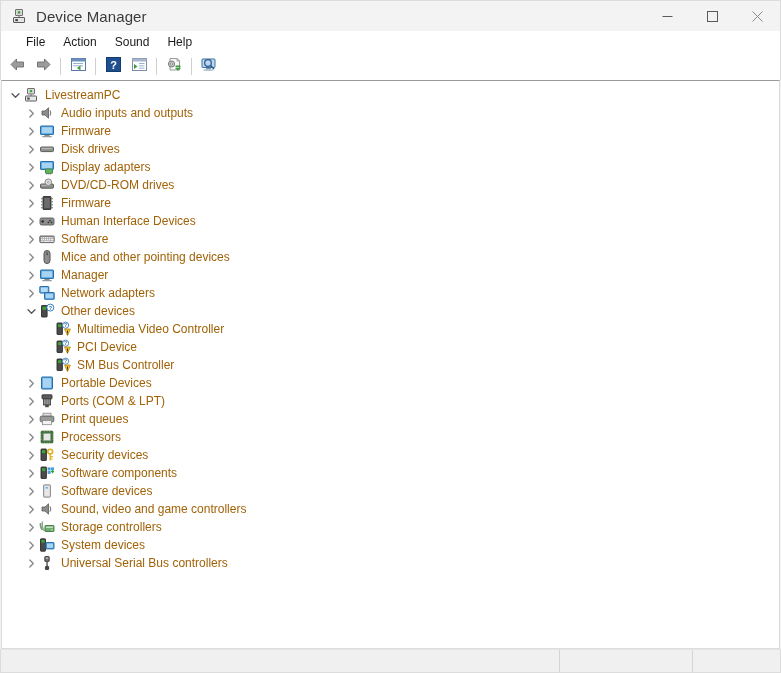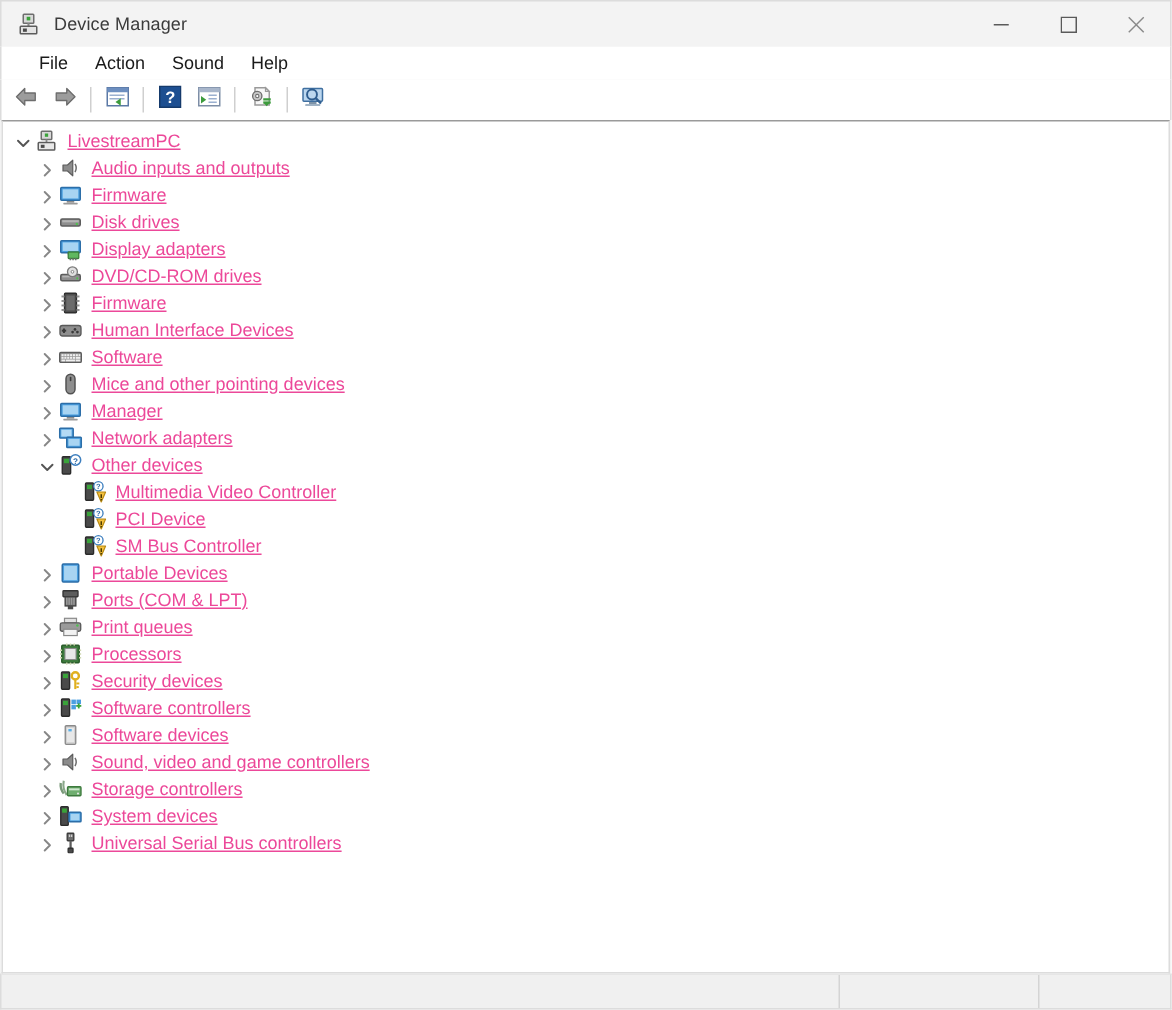--- a/index.html
+++ b/index.html
@@ -39,21 +39,21 @@
   }
   .title-icon {
     width: 16px;
     height: 16px;
     margin-left: 10px;
     margin-right: 9px;
     position: relative;
     flex: 0 0 auto;
   }
   .title-text {
-    font-size: 12px;
+    font-size: 15px;
     color: #3b3b3b;
     letter-spacing: 0.1px;
   }
   .win-controls {
     position: absolute;
     right: 0;
     top: 0;
     height: 31px;
     display: flex;
   }
@@ -123,24 +123,24 @@
     overflow: hidden;
     position: relative;
   }
   .tree {
     padding-top: 5px;
     padding-left: 0;
   }
   .row {
     height: 18px;
     display: flex;
+    align-items: center;
     white-space: nowrap;
     font-size: 12px;
-    color: #ec4899;
-    text-decoration: underline;
+    color: #a16207;
   }
   .chev {
     width: 16px;
     height: 18px;
     display: flex;
     align-items: center;
     justify-content: center;
     flex: 0 0 auto;
   }
   .chev svg { display: block; }
@@ -712,21 +712,21 @@
           <svg width="16" height="16" viewBox="0 0 16 16">
             <rect x="2" y="2" width="5.4" height="11.5" rx="0.6" fill="#4a4a4a" stroke="#2b2b2b" stroke-width="0.9"></rect>
             <rect x="3" y="3.2" width="3.3" height="2.9" fill="#3aa33a"></rect>
             <rect x="8.6" y="2.4" width="3" height="3" fill="#4a9fe0"></rect>
             <rect x="12" y="2.4" width="3" height="3" fill="#4a9fe0"></rect>
             <rect x="8.6" y="5.9" width="3" height="3" fill="#4a9fe0"></rect>
             <rect x="11.8" y="6" width="3.4" height="1.2" fill="#3aa33a"></rect>
             <rect x="12.9" y="4.9" width="1.2" height="3.4" fill="#3aa33a"></rect>
           </svg>
         </span>
-        <span class="label">Software controllers</span>
+        <span class="label">Software components</span>
       </div>
 
       <div class="row d1">
         <span class="chev">
           <svg width="9" height="9" viewBox="0 0 9 9">
               <path d="M2.8 1 L6.3 4.5 L2.8 8" fill="none" stroke="#888" stroke-width="1.3" stroke-linecap="round" stroke-linejoin="round"></path>
             </svg>
         </span>
         <span class="node-icon">
           <svg width="16" height="16" viewBox="0 0 16 16">

